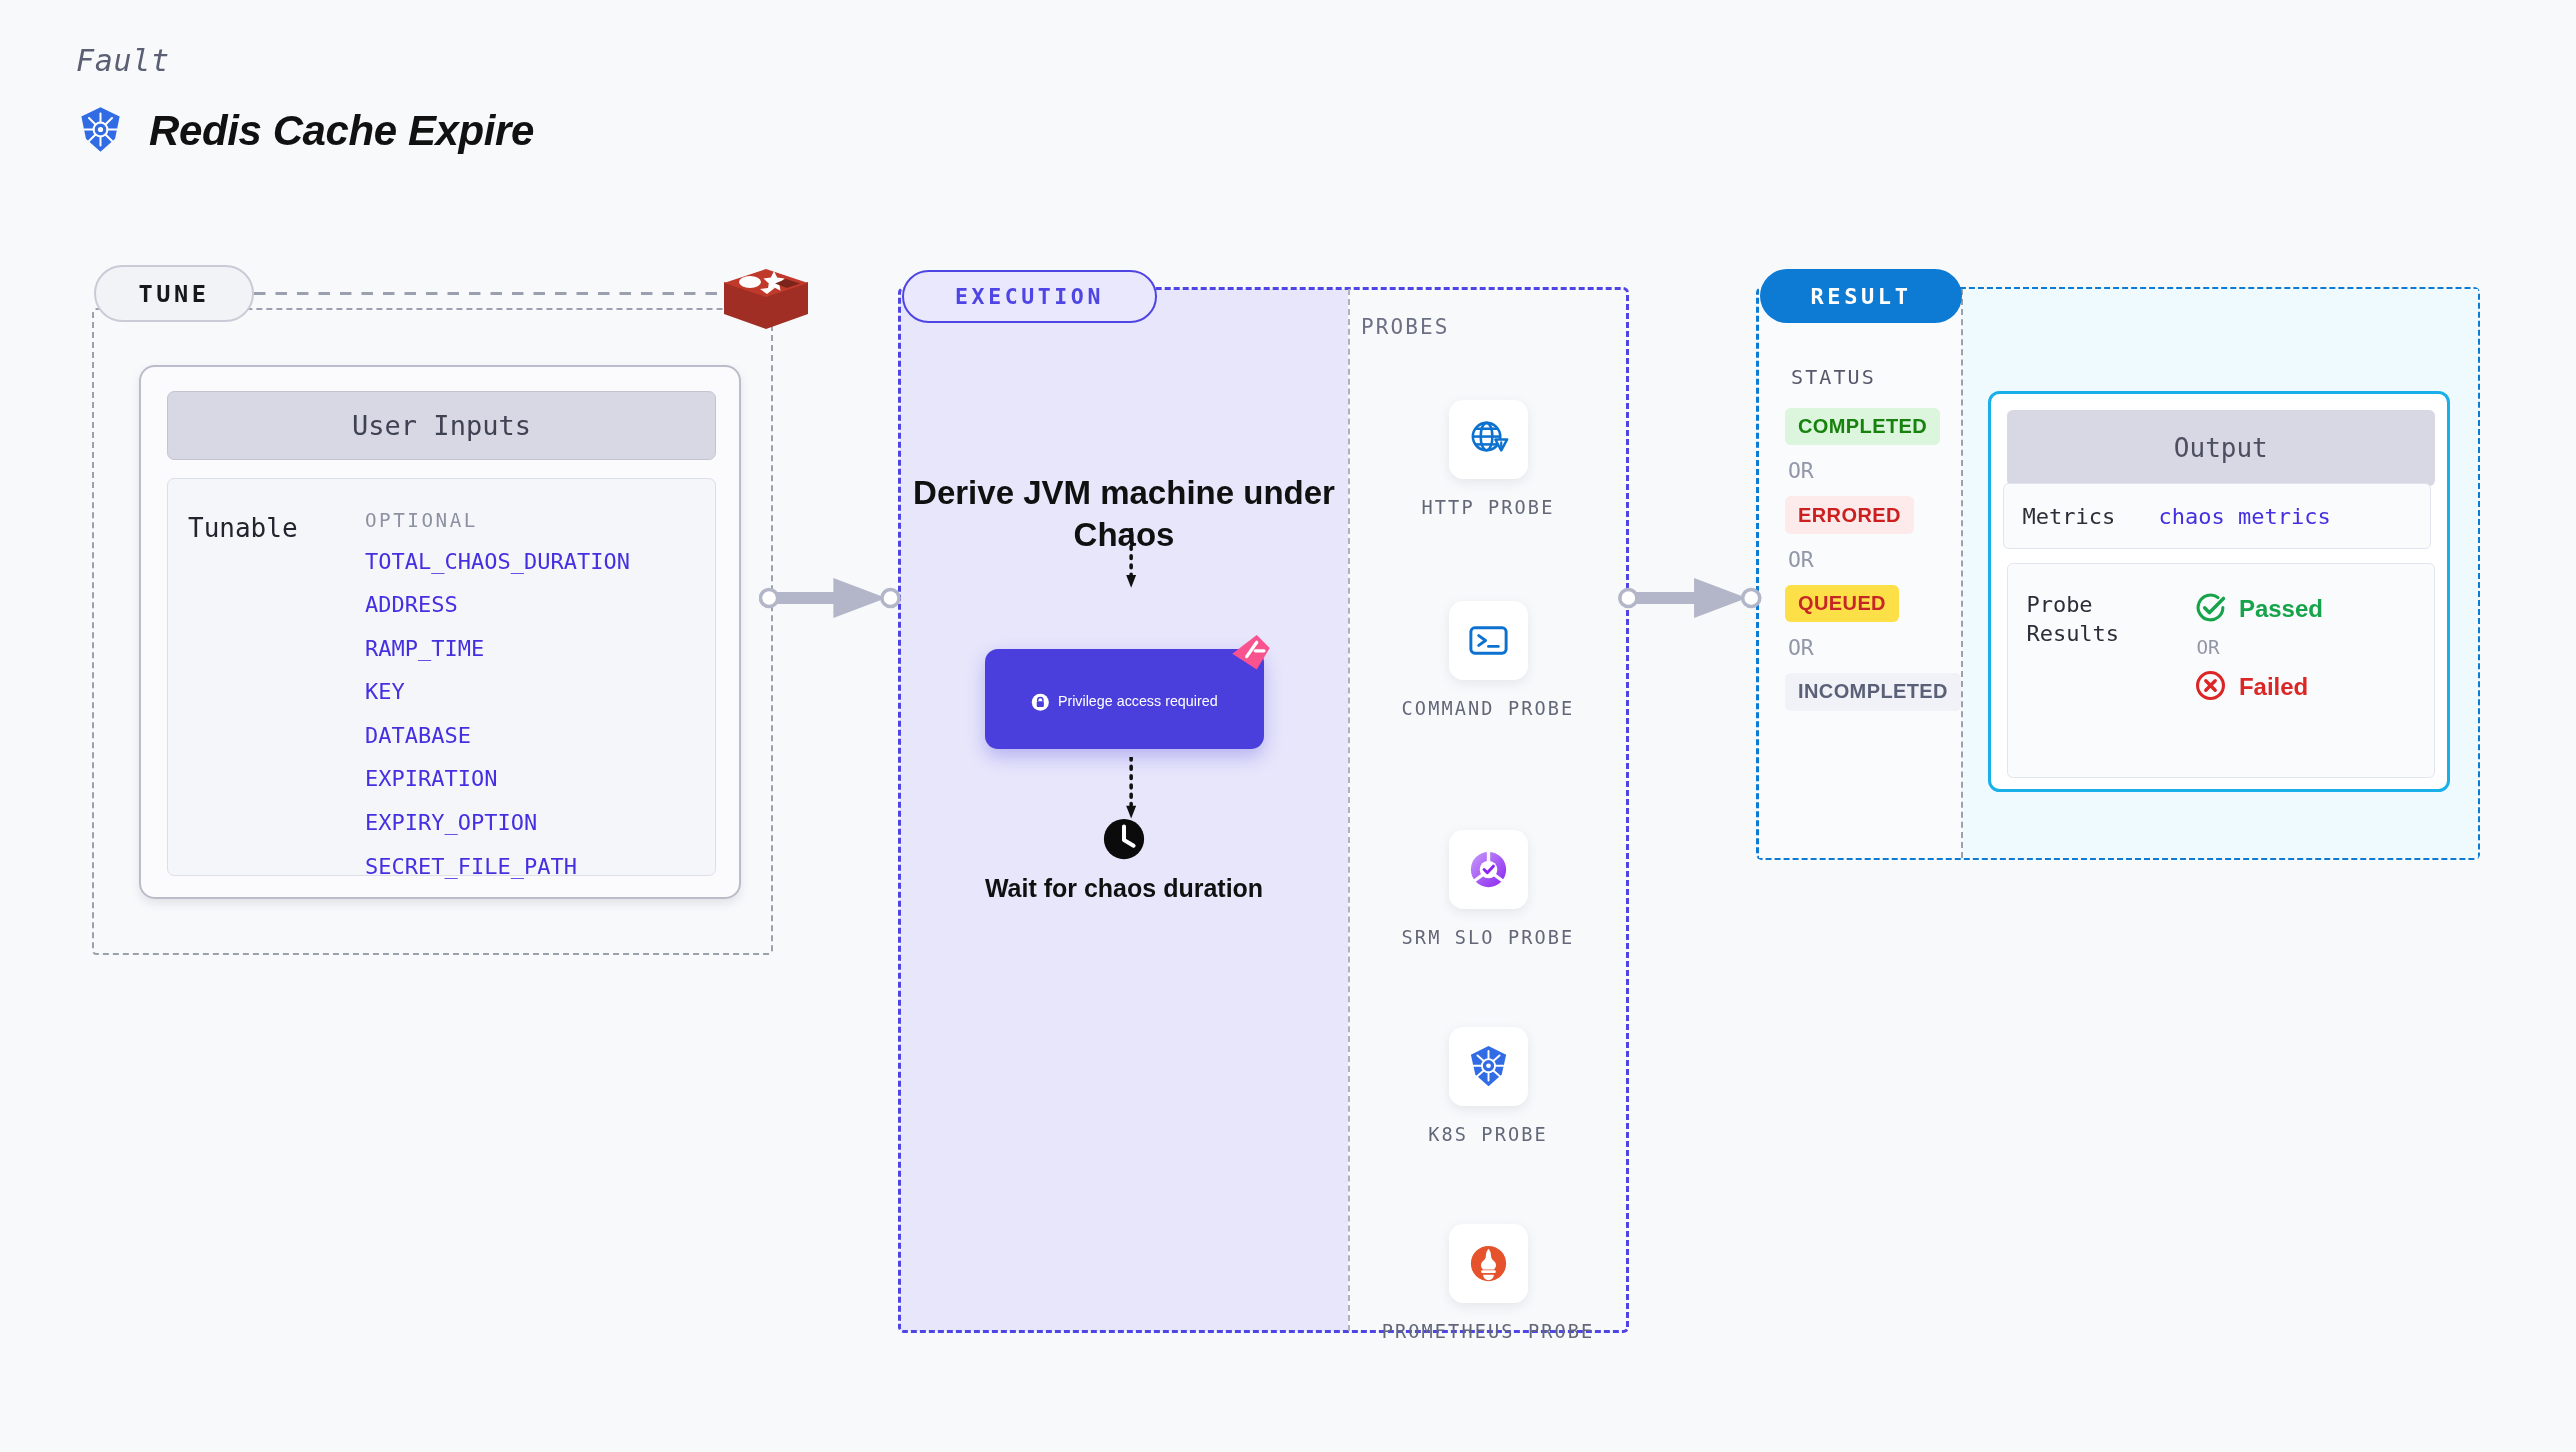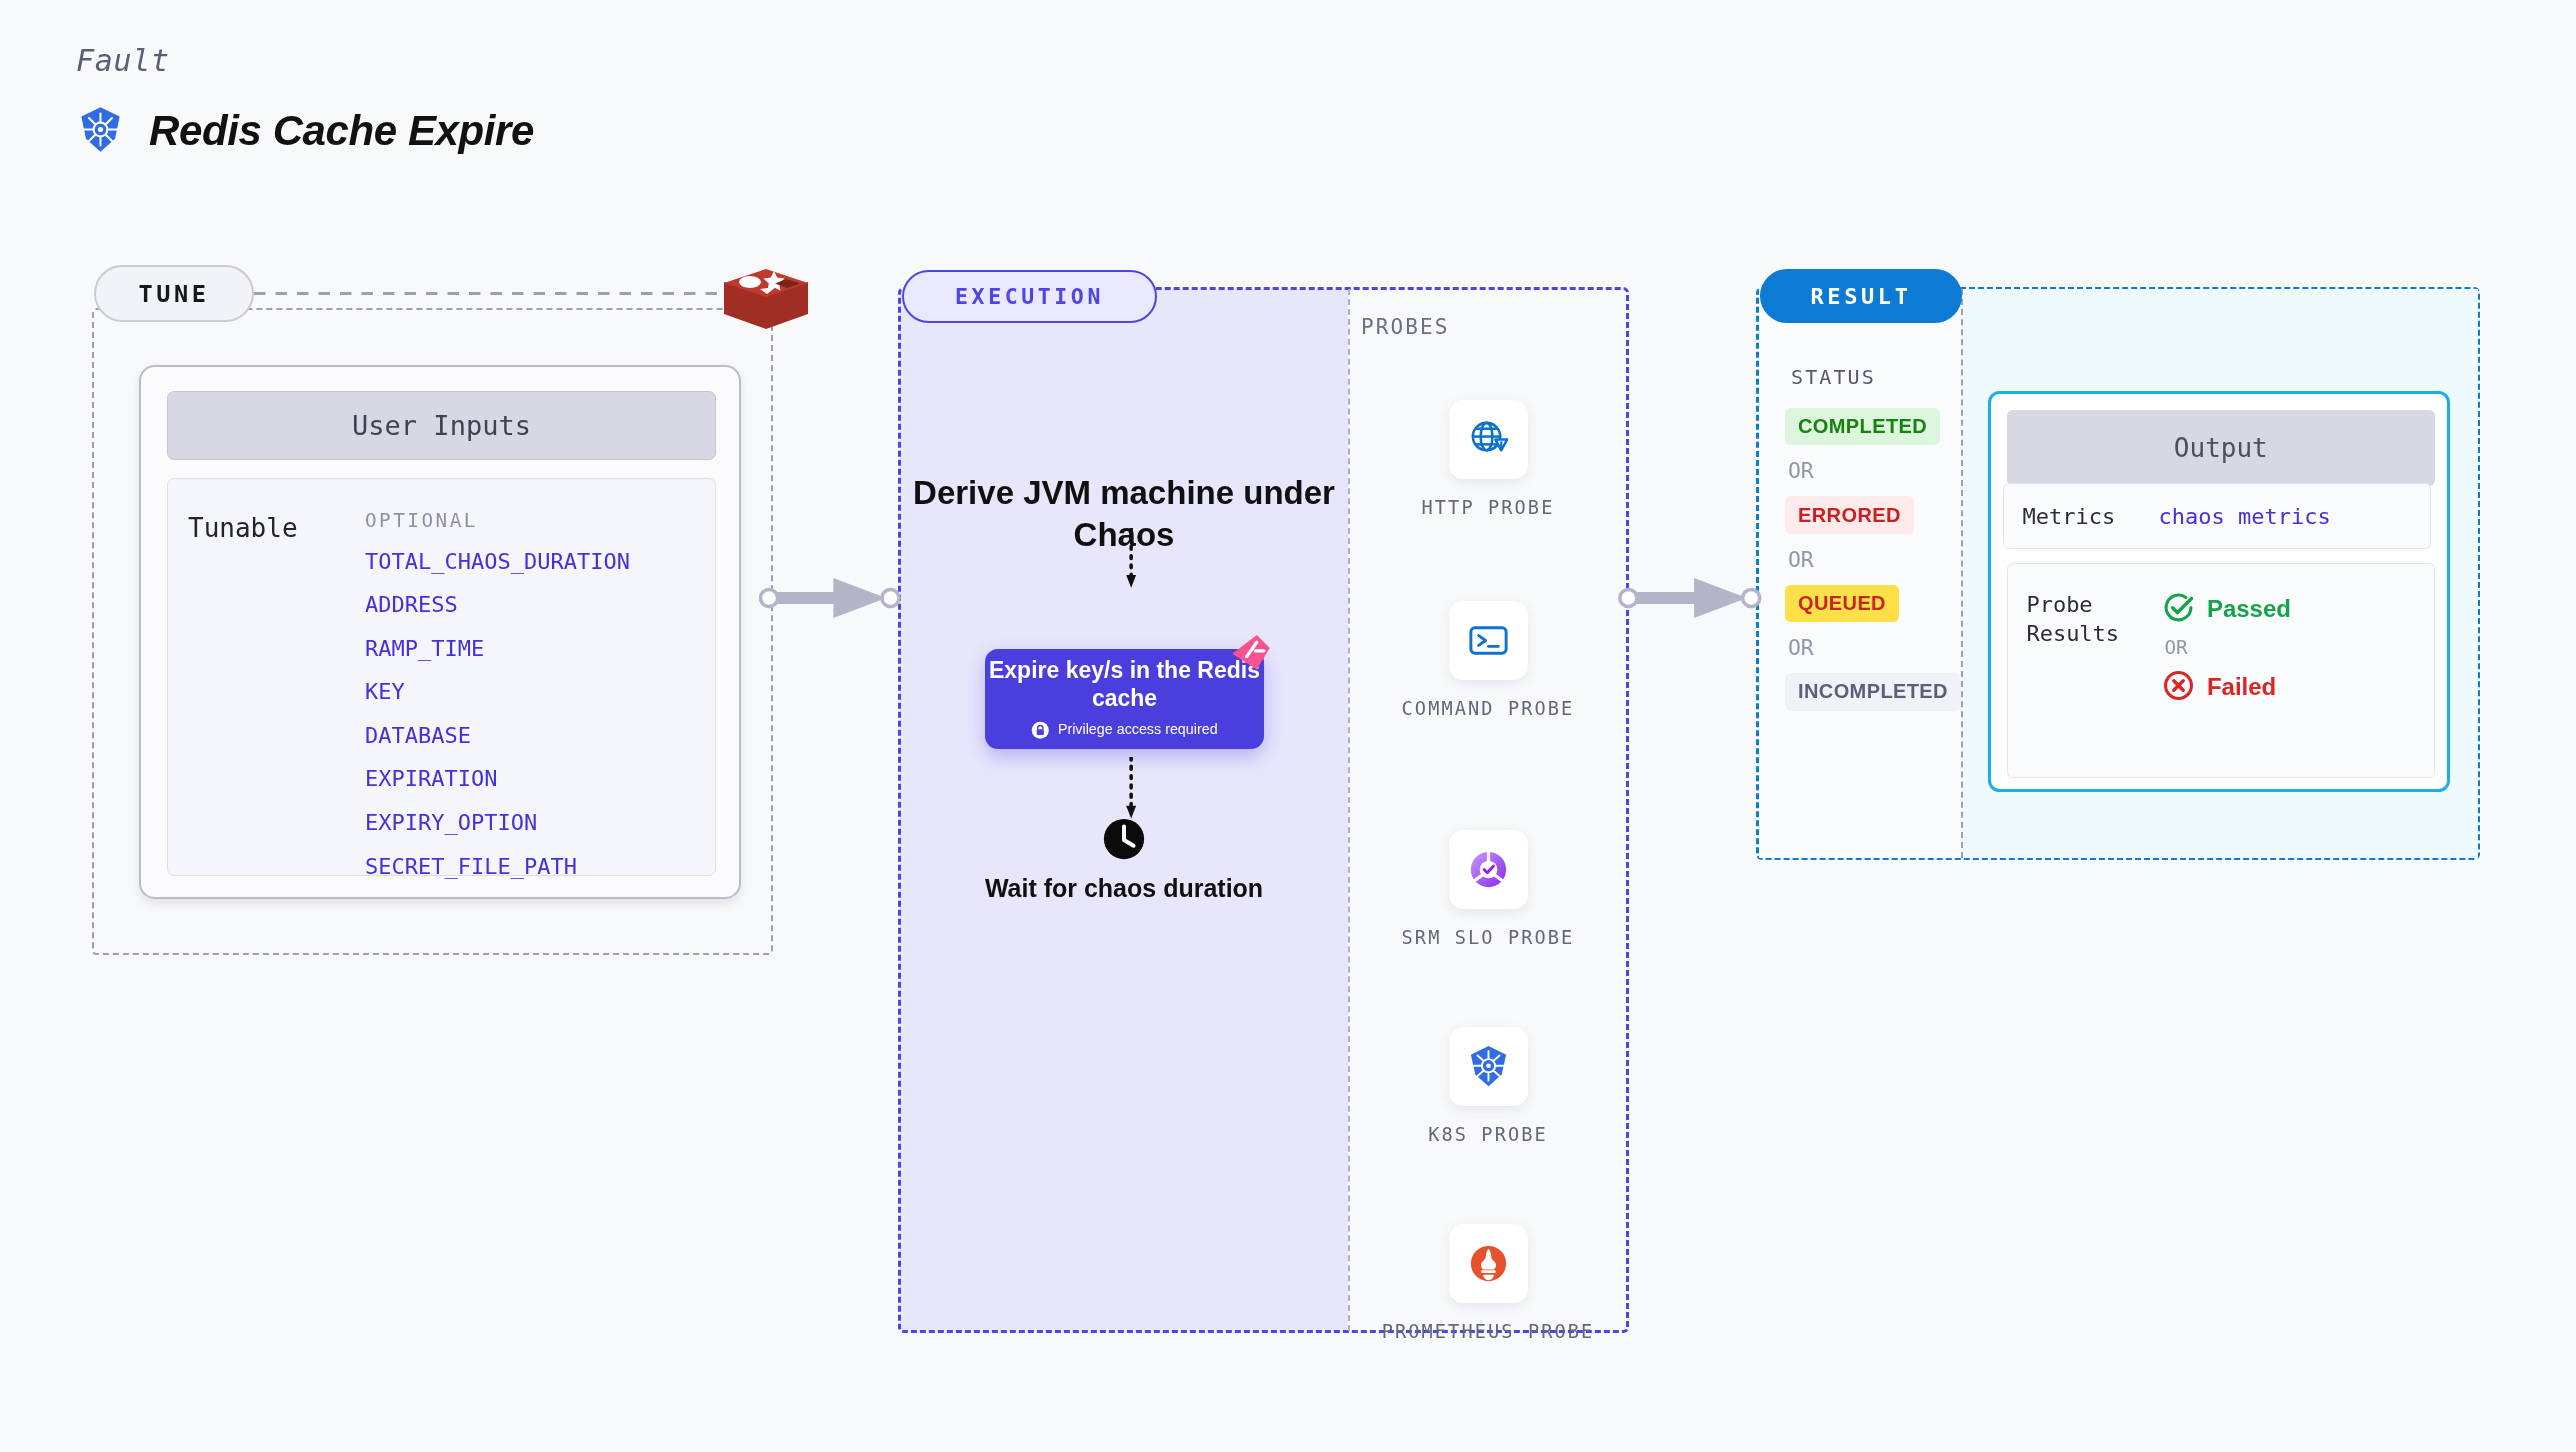--- a/index.html
+++ b/index.html
@@ -207,21 +207,21 @@
   #probe-results-row{
     position:absolute;left:15.8px;top:169px;width:428px;height:215px;
     box-sizing:border-box;background:#fafbfd;border:1.4px solid #e3e5ee;
     border-radius:5.7px;display:flex;
   }
   #pr-key{
     margin:27px 0 0 18.6px;width:136px;
     font-family:"DejaVu Sans Mono","Liberation Mono",monospace;
     font-size:22px;color:#2b2e38;line-height:1.3;
   }
-  #pr-vals{margin-top:27px;}
+  #pr-vals{margin-top:27px;margin-left:32px;}
   .pr-line{display:flex;align-items:center;gap:11.5px;}
   .pr-text{font-size:24px;font-weight:bold;}
   .pr-or{
     font-family:"DejaVu Sans Mono","Liberation Mono",monospace;
     font-size:19.3px;color:#9297a8;margin:10px 0 10px 2.1px;
   }
 </style>
 </head>
 <body>
 
@@ -304,21 +304,20 @@
 
 <div id="exec-flow">
   <div id="derive-text">Derive JVM machine under Chaos</div>
 
   <svg class="dotted-arrow" style="top:239px;" width="14.3" height="64" viewBox="0 0 20 90">
     <line x1="10" y1="0" x2="10" y2="66" stroke="#111" stroke-width="5" stroke-dasharray="4 9" stroke-linecap="round"></line>
     <polygon points="10,84 3,66 17,66" fill="#111"></polygon>
   </svg>
 
   <div id="fault-card">
-    <div id="fault-card-title">Expire key/s in the Redis cache</div>
     <div id="priv-row">
       <span>
         <svg width="18.6" height="18.6" viewBox="0 0 24 24">
           <circle cx="12" cy="12" r="11" fill="#fff"></circle>
           <path d="M8.6 11V9.3a3.4 3.4 0 016.8 0V11" fill="none" stroke="#4a3fdd" stroke-width="1.9"></path>
           <rect x="7.4" y="10.6" width="9.2" height="7.4" rx="1.6" fill="#4a3fdd"></rect>
         </svg>
       </span>
       <span id="priv-text">Privilege access required</span>
     </div>

